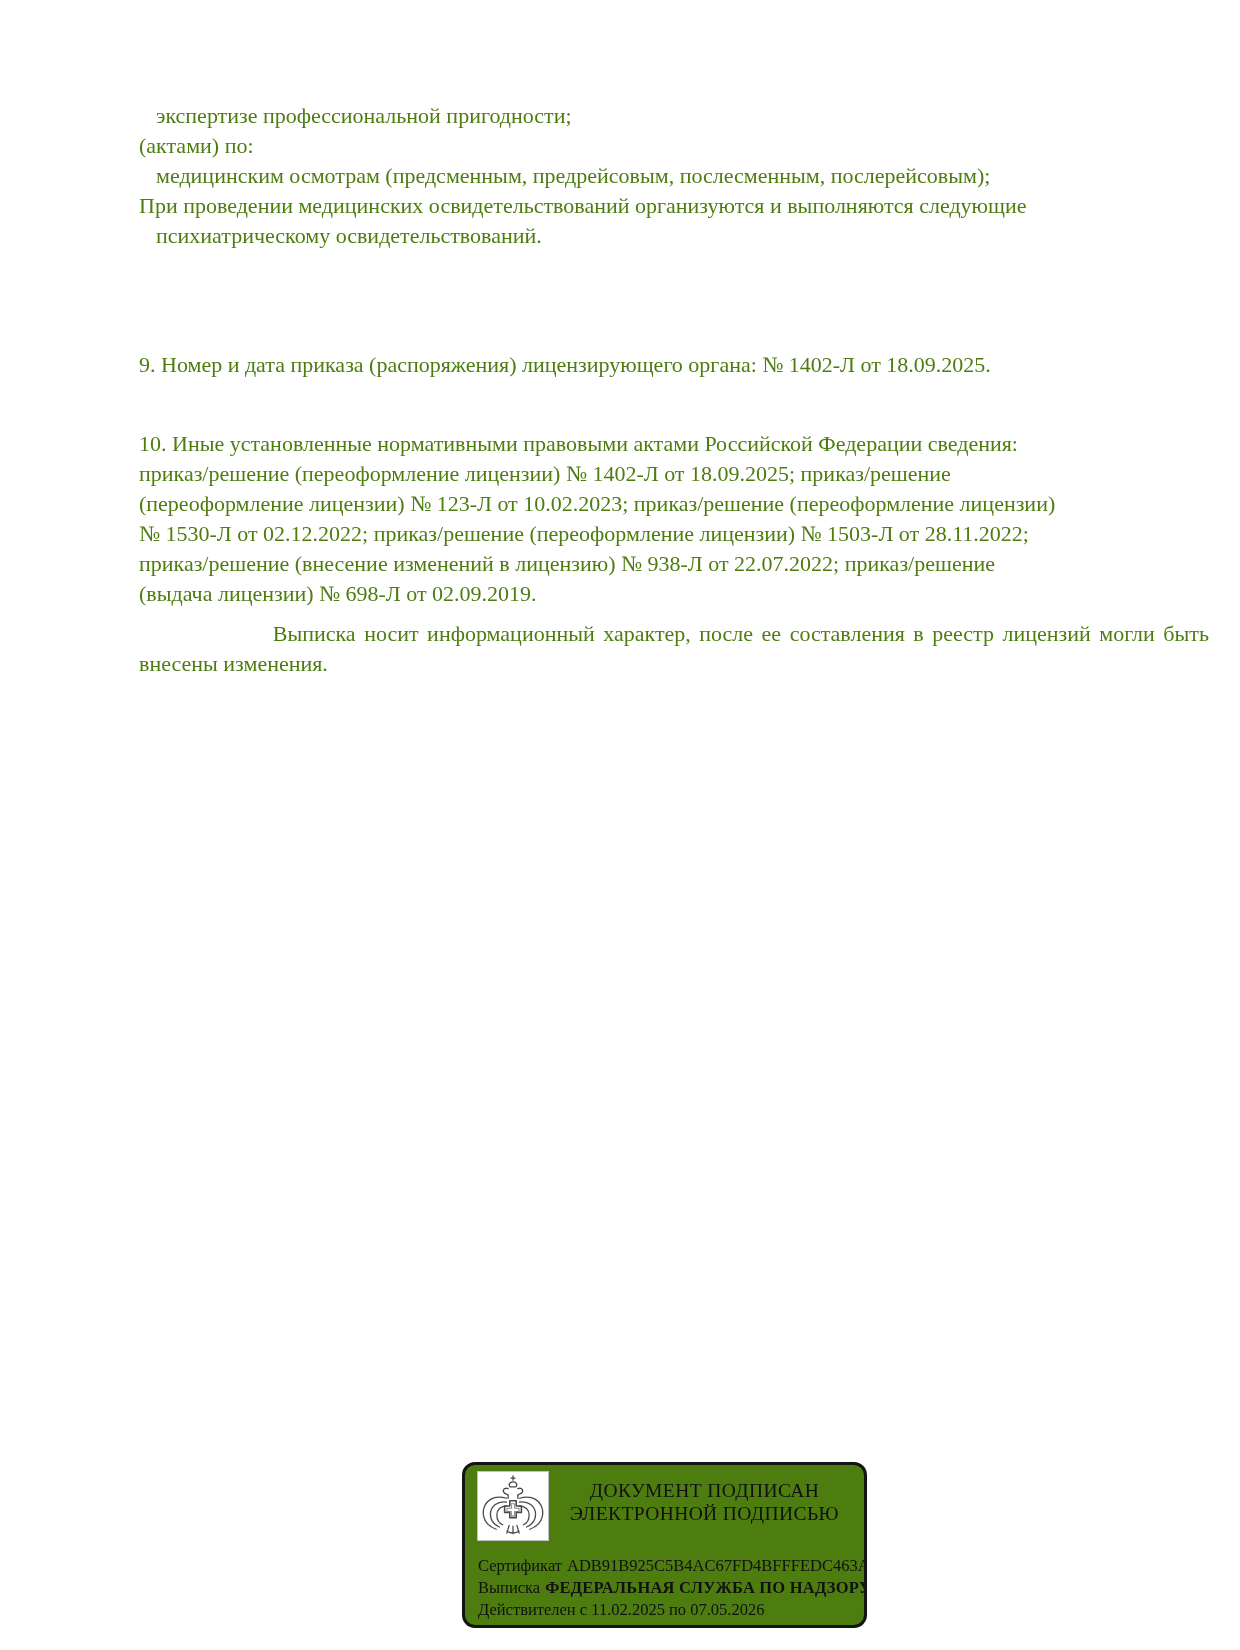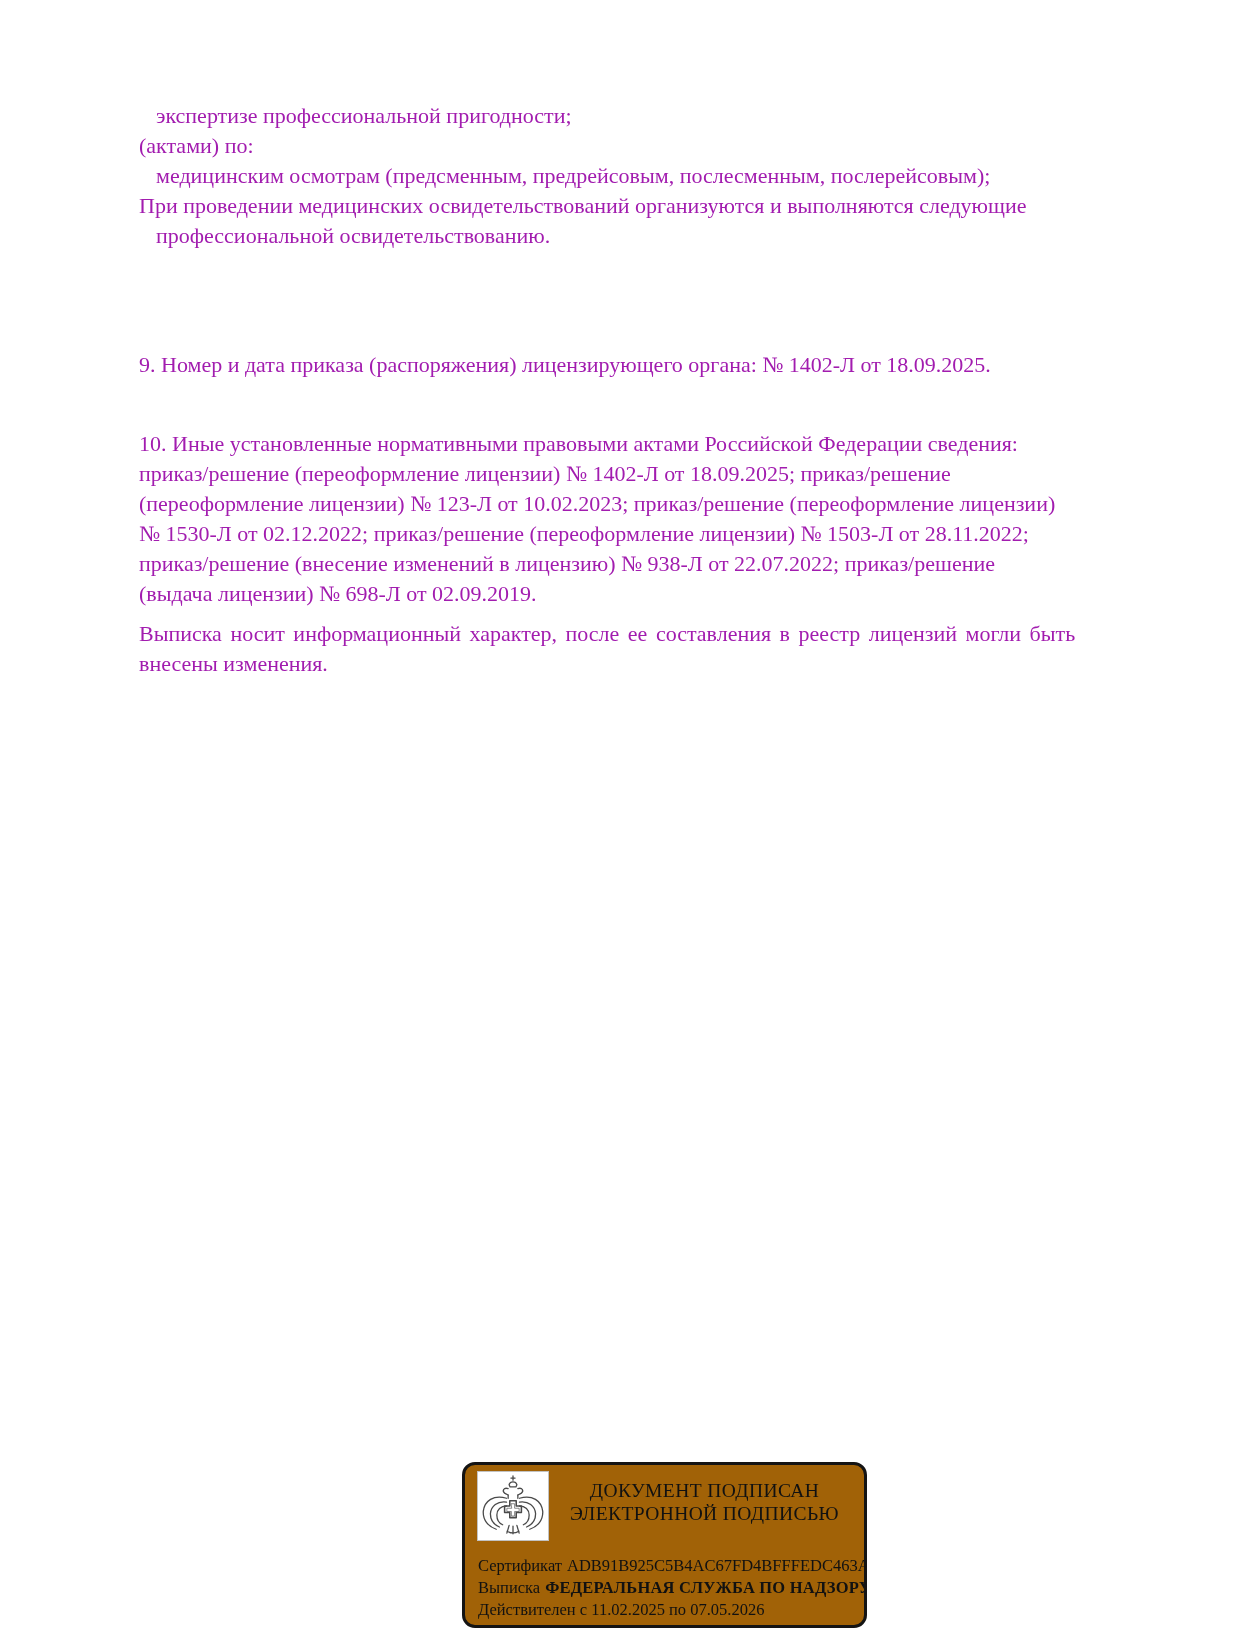--- a/index.html
+++ b/index.html
@@ -18,40 +18,40 @@
   }
   .para {
     position: absolute;
     left: 139px;
     width: 1070px;
   }
   .doc-line {
     font-size: 22px;
     line-height: 30px;
     white-space: nowrap;
-    color: #a21caf;
+    color: #4d7c0f;
   }
   .doc-line.indent { padding-left: 17px; }
   .p1 { top: 101px; }
   .p2 { top: 350px; }
   .p3 { top: 405px; margin-top: 24px; }
   .p4 { top: 619px; }
-  .p4 .doc-line:first-child { word-spacing: 3px; }
+  .p4 .doc-line:first-child { word-spacing: 3px; text-align: right; }
 
   
   .stamp {
     position: absolute;
     left: 462px;
     top: 1462px;
     width: 405px;
     height: 166px;
     box-sizing: border-box;
     border: 3px solid #141414;
     border-radius: 13px;
-    background: #a16207;
+    background: #4d7c0f;
     overflow: hidden;
   }
   .emblem {
     position: absolute;
     left: 12px;
     top: 6px;
     width: 72px;
     height: 70px;
     border: 1px solid #c2c2c2;
     box-sizing: border-box;
@@ -89,21 +89,21 @@
 </head>
 <body>
 
 <div class="page">
 
   <div class="para p1">
       <div class="doc-line indent">экспертизе профессиональной пригодности;</div>
       <div class="doc-line">(актами) по:</div>
       <div class="doc-line indent">медицинским осмотрам (предсменным, предрейсовым, послесменным, послерейсовым);</div>
       <div class="doc-line">При проведении медицинских освидетельствований организуются и выполняются следующие</div>
-      <div class="doc-line indent">профессиональной освидетельствованию.</div>
+      <div class="doc-line indent">психиатрическому освидетельствований.</div>
     </div>
 
   <div class="para p2">
       <div class="doc-line">9. Номер и дата приказа (распоряжения) лицензирующего органа: № 1402-Л от 18.09.2025.</div>
     </div>
 
   <div class="para p3">
       <div class="doc-line">10. Иные установленные нормативными правовыми актами Российской Федерации сведения:</div>
       <div class="doc-line">приказ/решение (переоформление лицензии) № 1402-Л от 18.09.2025; приказ/решение</div>
       <div class="doc-line">(переоформление лицензии) № 123-Л от 10.02.2023; приказ/решение (переоформление лицензии)</div>

